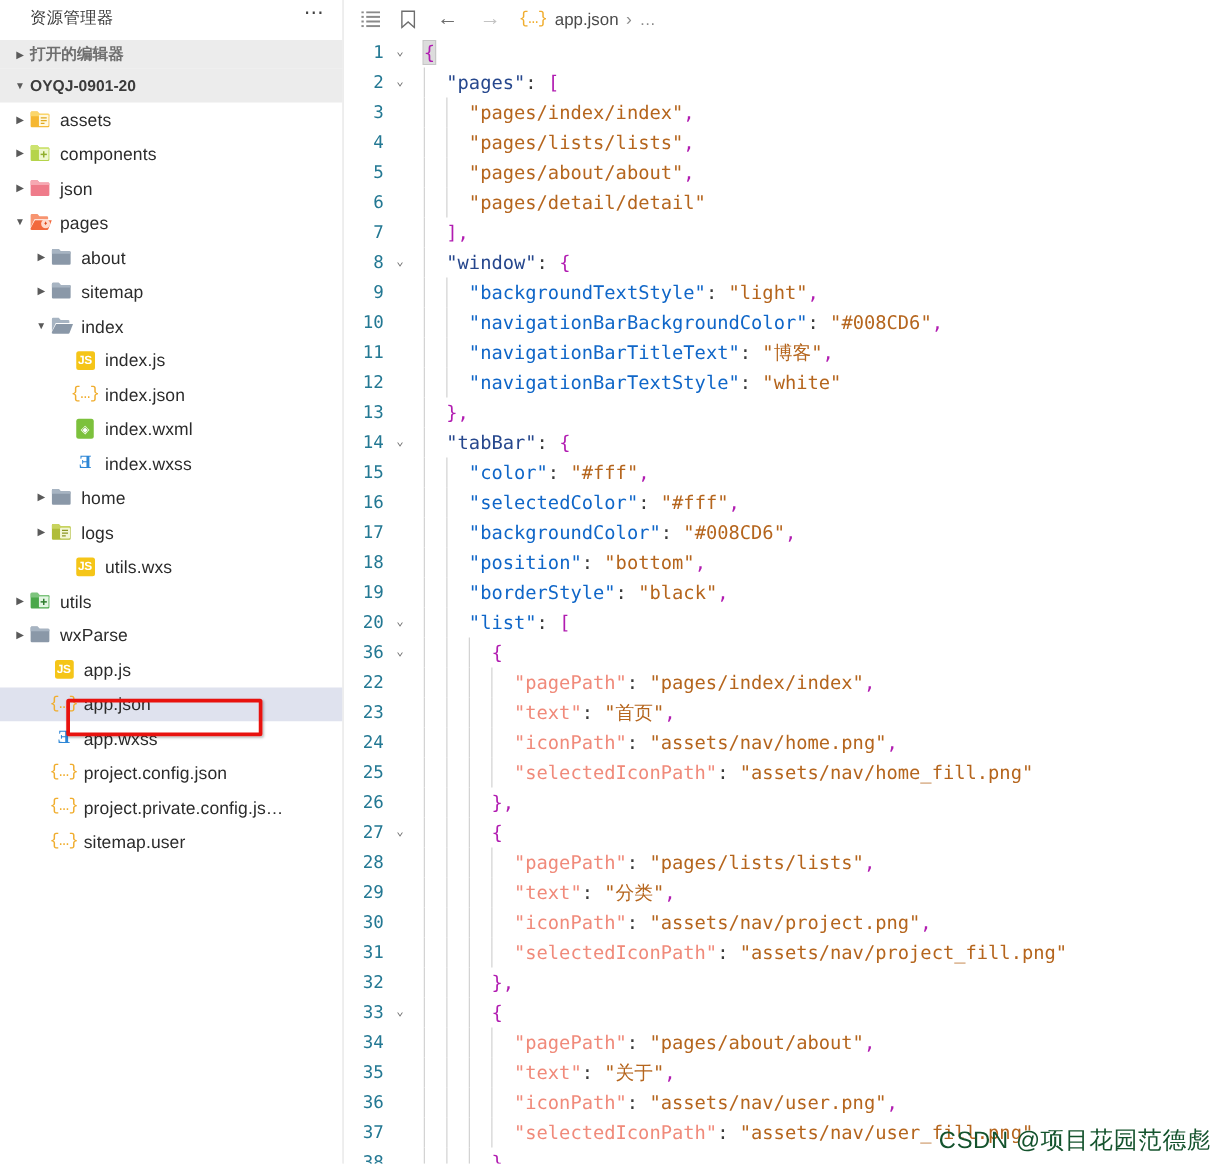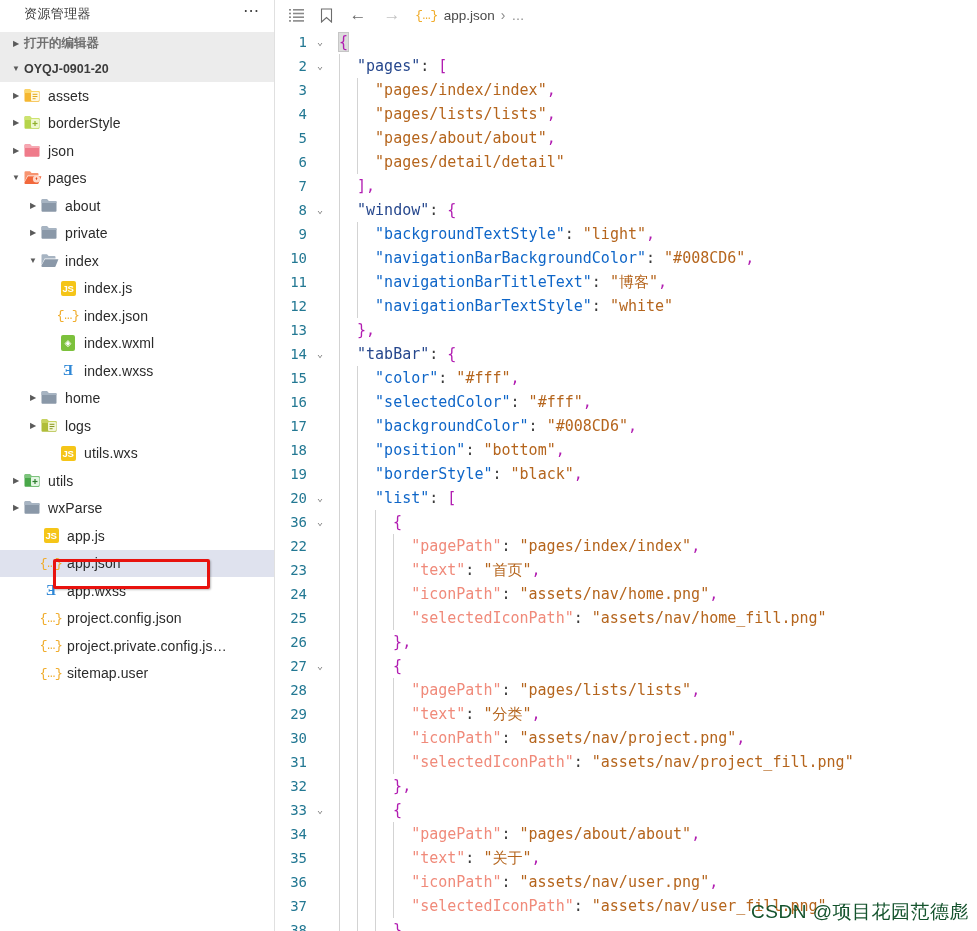--- a/index.html
+++ b/index.html
@@ -203,21 +203,21 @@
             <svg width="18" height="15" viewBox="0 0 18 15">
               <path d="M0.5 2.2 A1 1 0 0 1 1.5 1.2 H6 L7.6 3 H14.5 A1 1 0 0 1 15.5 4 V12.8 A1 1 0 0 1 14.5 13.8 H1.5 A1 1 0 0 1 0.5 12.8 Z" fill="#b5d44a"></path>
               <path d="M0.5 2.2 A1 1 0 0 1 1.5 1.2 H6 L7.6 3 H14.5 A1 1 0 0 1 15.5 4 V5 H0.5 Z" fill="#cde36f"></path>
             </svg>
             <svg style="position:absolute;left:7px;top:4px" width="8" height="9" viewBox="0 0 8 9">
               <rect width="8" height="9" rx="1" fill="#eef7cf"></rect>
               <rect x="3.4" y="2" width="1.2" height="5" fill="#8fae2e"></rect>
               <rect x="1.5" y="3.9" width="5" height="1.2" fill="#8fae2e"></rect>
             </svg>
           </span>
-          <span class="label">borderStyle</span>
+          <span class="label">components</span>
         </div>
         <div class="row">
           <span class="tw" style="margin-left: 8px;">▶</span>
           <span class="ficon">
             <svg width="18" height="15" viewBox="0 0 18 15">
               <path d="M0.5 2.2 A1 1 0 0 1 1.5 1.2 H6 L7.6 3 H14.5 A1 1 0 0 1 15.5 4 V12.8 A1 1 0 0 1 14.5 13.8 H1.5 A1 1 0 0 1 0.5 12.8 Z" fill="#ef7b8a"></path>
               <path d="M0.5 2.2 A1 1 0 0 1 1.5 1.2 H6 L7.6 3 H14.5 A1 1 0 0 1 15.5 4 V5 H0.5 Z" fill="#f6a8b2"></path>
             </svg>
           </span>
           <span class="label">json</span>
@@ -247,21 +247,21 @@
           <span class="label">about</span>
         </div>
         <div class="row">
           <span class="tw" style="margin-left: 25px;">▶</span>
           <span class="ficon">
             <svg width="18" height="15" viewBox="0 0 18 15">
               <path d="M0.5 2.2 A1 1 0 0 1 1.5 1.2 H6 L7.6 3 H14.5 A1 1 0 0 1 15.5 4 V12.8 A1 1 0 0 1 14.5 13.8 H1.5 A1 1 0 0 1 0.5 12.8 Z" fill="#8a98a8"></path>
               <path d="M0.5 2.2 A1 1 0 0 1 1.5 1.2 H6 L7.6 3 H14.5 A1 1 0 0 1 15.5 4 V5 H0.5 Z" fill="#a7b4c2"></path>
             </svg>
           </span>
-          <span class="label">private</span>
+          <span class="label">sitemap</span>
         </div>
         <div class="row">
           <span class="tw" style="margin-left: 25px;">▼</span>
           <span class="ficon">
             <svg width="18" height="15" viewBox="0 0 18 15">
               <path d="M0.5 2.2 A1 1 0 0 1 1.5 1.2 H6 L7.6 3 H13.5 A1 1 0 0 1 14.5 4 V5.4 H3.6 L0.5 12 Z" fill="#a7b4c2"></path>
               <path d="M3.9 6.2 H17.4 L14.6 13.3 A1 1 0 0 1 13.7 13.9 H1.3 A1 1 0 0 1 0.45 12.6 Z" fill="#8a98a8"></path>
             </svg>
           </span>
           <span class="label">index</span>

